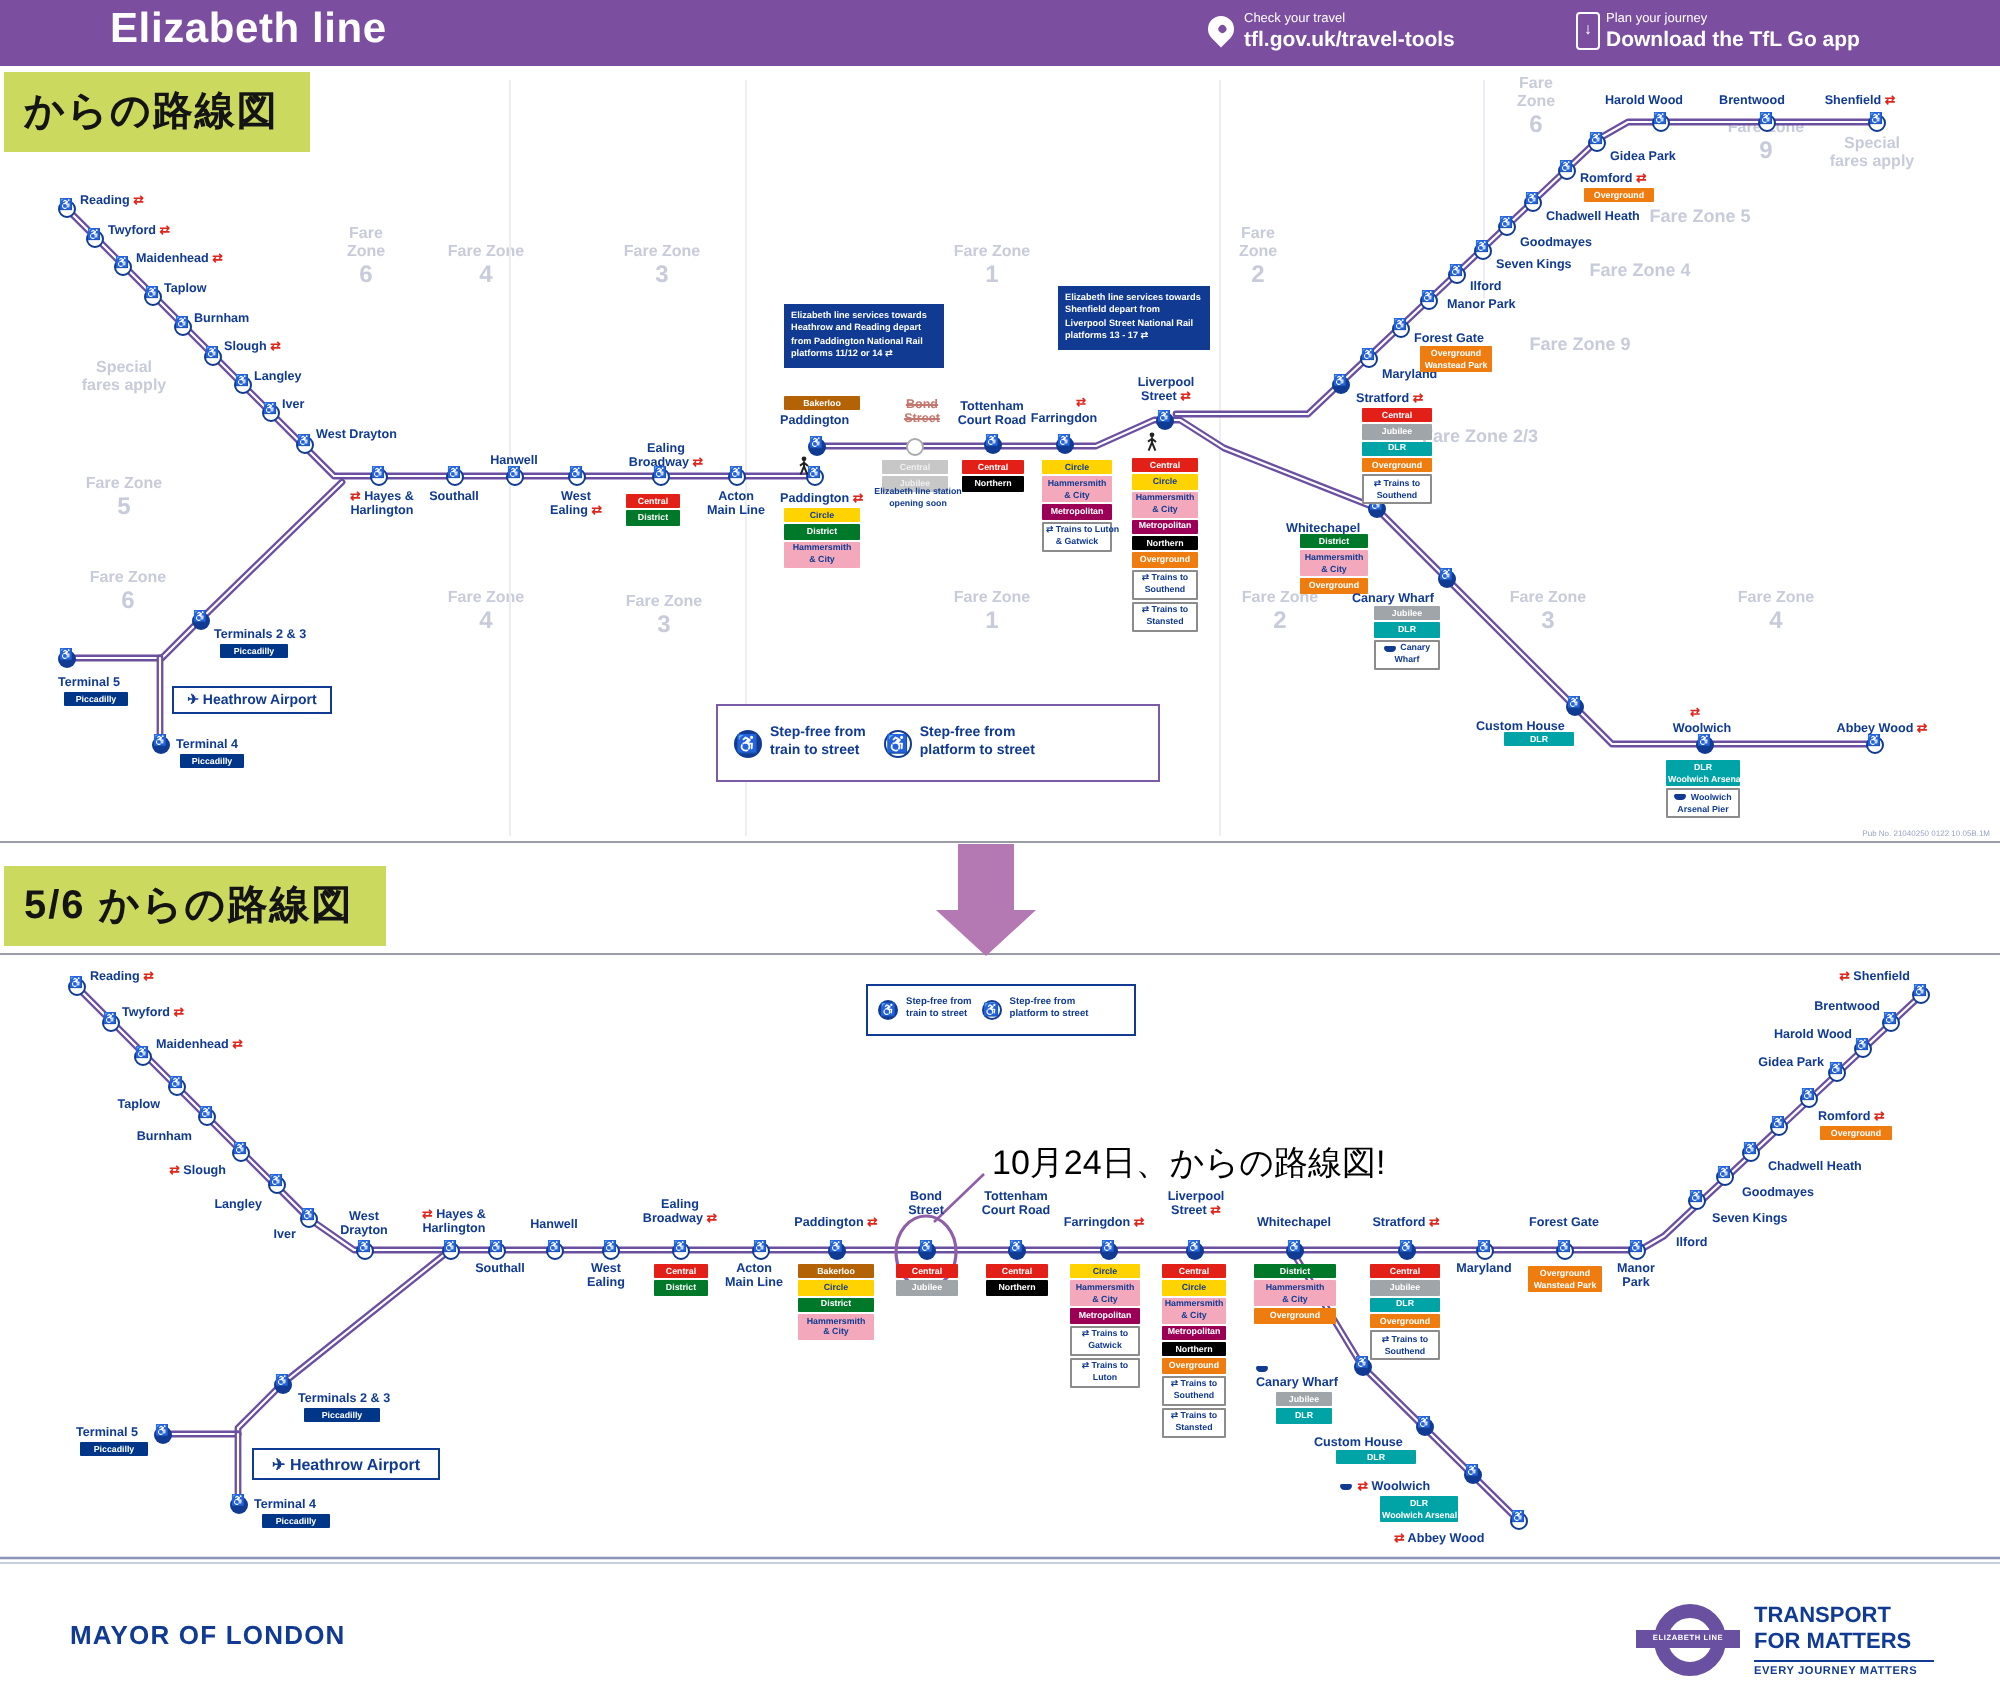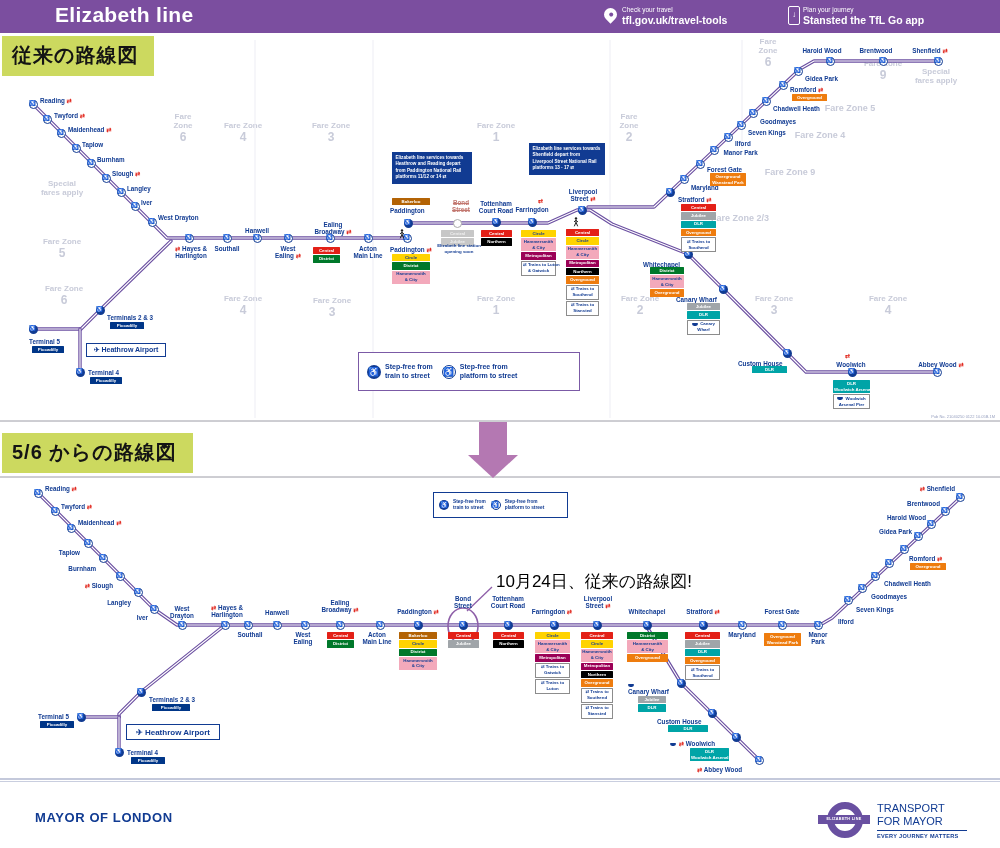--- a/index.html
+++ b/index.html
@@ -63,38 +63,38 @@
   #arrow .shaft{position:absolute;left:11px;top:0;width:28px;height:34px}
   #arrow .head{position:absolute;left:0;top:33px;width:0;height:0;border-left:25px solid transparent;border-right:25px solid transparent}
   
   #opennote{position:absolute;left:496px;top:570px;font-size:17px;color:#000;z-index:8;white-space:nowrap}
   
   #mayor{position:absolute;left:35px;top:810px;font-size:13px;font-weight:bold;color:#113B92;letter-spacing:.6px;z-index:8}
   #roundel{position:absolute;left:818px;top:801px;width:52px;height:38px;z-index:8}
   #roundel .ring{position:absolute;left:9px;top:1px;width:22px;height:22px;border:7px solid #6950A1;border-radius:50%}
   #roundel .bar{position:absolute;left:0;top:14px;width:52px;height:9px;background:#6950A1;color:#fff;font-size:3.8px;font-weight:bold;text-align:center;line-height:9px;letter-spacing:.3px}
   #tflblock{position:absolute;left:877px;top:802px;z-index:8;color:#113B92}
-  #tflblock .t1{font-size:11px;font-weight:normal;line-height:1.15}
+  #tflblock .t1{font-size:11px;font-weight:bold;line-height:1.15}
   #tflblock .rule{width:90px;height:1.2px;background:#113B92;margin:2.5px 0 2px}
   #tflblock .t2{font-size:5.6px;font-weight:bold;letter-spacing:.3px}
 </style>
 </head>
 <body>
 
 <div id="hdr" style="background: rgb(123, 78, 159);">
   <div id="hdr-title">Elizabeth line</div>
   <span class="pin"></span>
   <div class="hsm" style="left:622px;top:6px">Check your travel</div>
   <div class="hbig" style="left:622px;top:14px">tfl.gov.uk/travel-tools</div>
   <span class="phone">↓</span>
   <div class="hsm" style="left:803px;top:6px">Plan your journey</div>
-  <div class="hbig" style="left:803px;top:14px">Stansted the TfL Go app</div>
+  <div class="hbig" style="left:803px;top:14px">Download the TfL Go app</div>
 </div>
 
-<div id="seclbl1" class="seclbl" style="background: rgb(204, 217, 95);">従来の路線図</div>
+<div id="seclbl1" class="seclbl" style="background: rgb(204, 217, 95);">からの路線図</div>
 <div id="seclbl2" class="seclbl" style="background: rgb(204, 217, 95);">5/6 からの路線図</div>
 
 <div id="zones-layer">
     <div class="zone" style="left: 183px; top: 113px;">
       <span style="font-size: 8px;">Fare</span>
       <span style="font-size: 8px;">Zone</span>
       <span style="font-size: 12px;">6</span>
     </div>
     <div class="zone" style="left: 243px; top: 122px;">
       <span style="font-size: 8px;">Fare Zone</span>
@@ -722,24 +722,24 @@
     <span class="wcb outl">♿</span>
     <div class="leg-txt"><span>Step-free from</span><br><span>platform to street</span></div>
   </div>
 </div>
 
 <div id="arrow">
   <div class="shaft" style="background: rgb(180, 120, 178);"></div>
   <div class="head" style="border-top: 23px solid rgb(180, 120, 178);"></div>
 </div>
 
-<div id="opennote">10月24日、従来の路線図!</div>
+<div id="opennote">10月24日、からの路線図!</div>
 
 <div id="mayor">MAYOR OF LONDON</div>
 <div id="roundel">
   <div class="ring"></div>
   <div class="bar">ELIZABETH LINE</div>
 </div>
 <div id="tflblock">
-  <div class="t1"><span>TRANSPORT</span><br><span>FOR MAYOR</span></div>
+  <div class="t1"><span>TRANSPORT</span><br><span>FOR MATTERS</span></div>
   <div class="rule"></div>
   <div class="t2">EVERY JOURNEY MATTERS</div>
 </div>
 
 </body></html>

